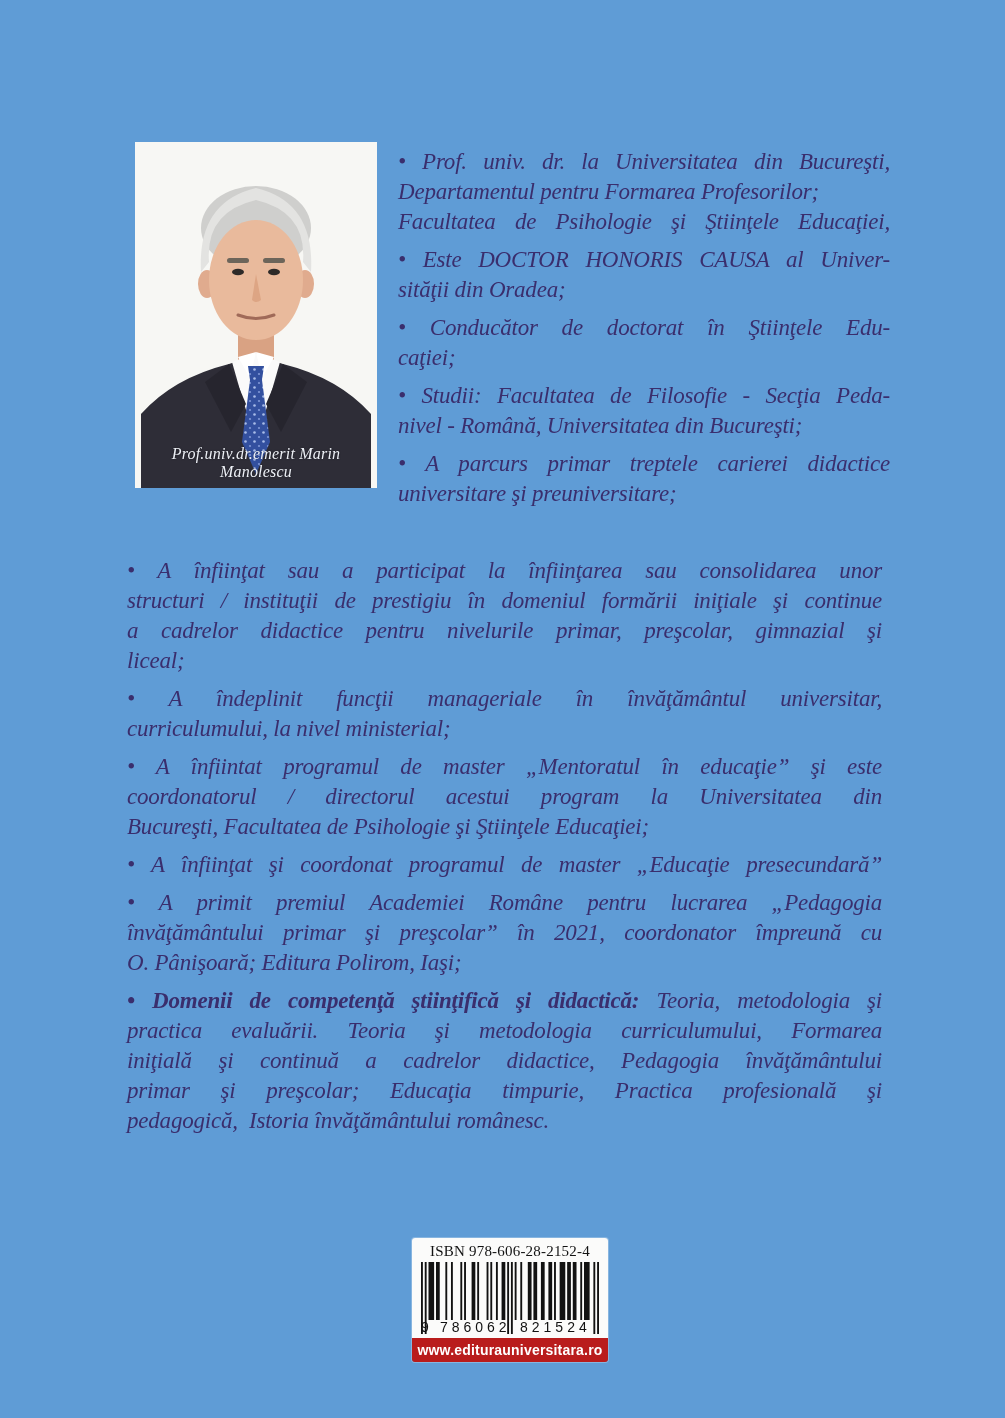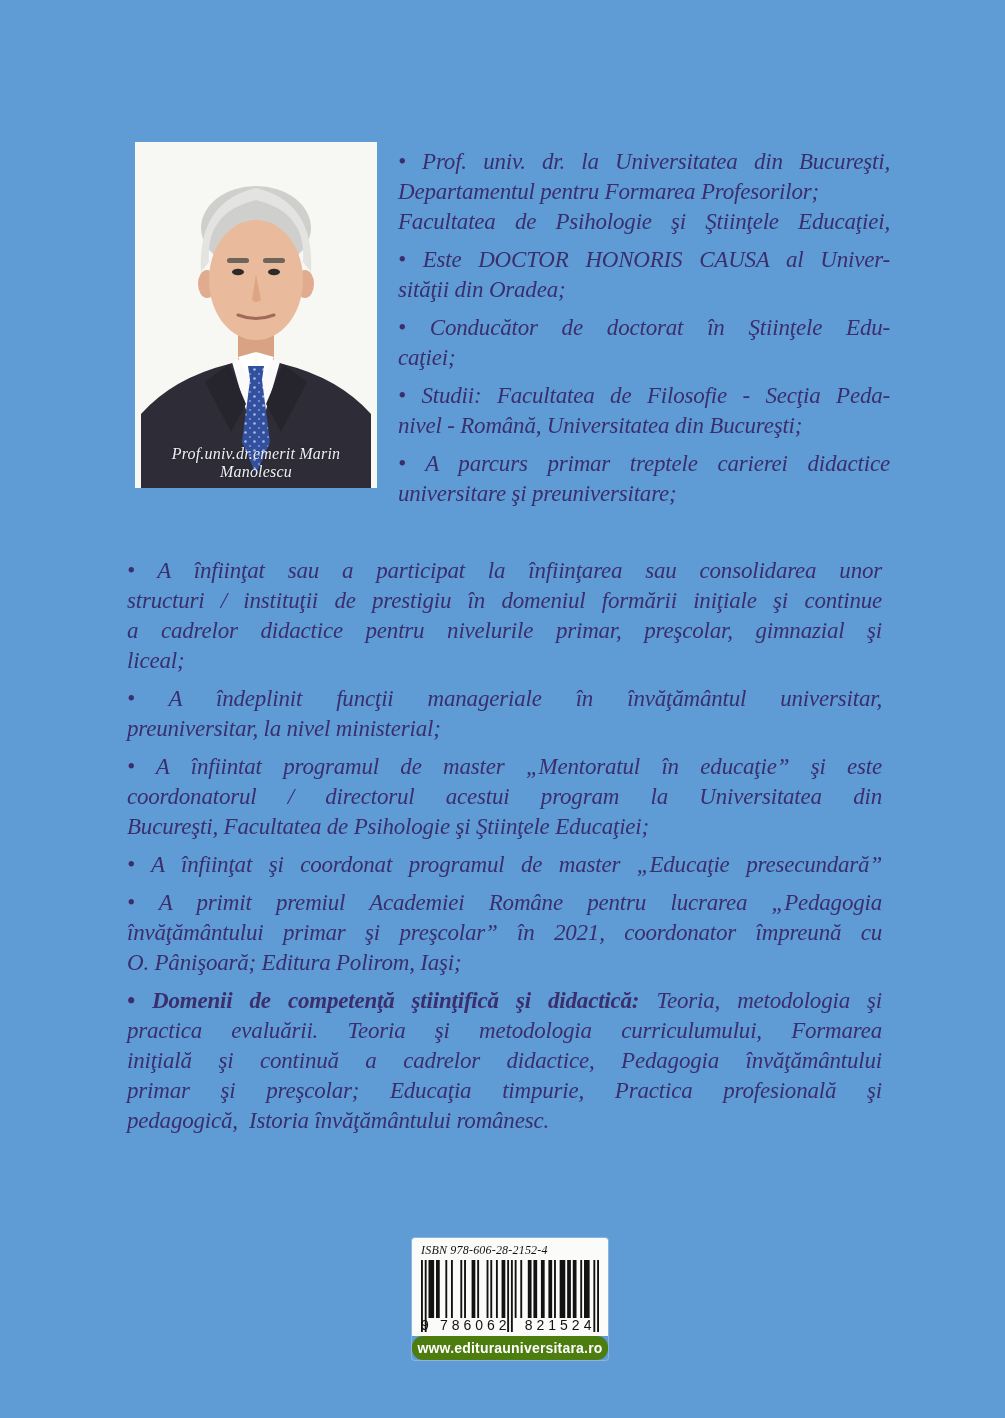--- a/index.html
+++ b/index.html
@@ -47,43 +47,41 @@
 
   
   .isbn-block {
     position: absolute; left: 412px; top: 1238px; width: 196px;
     border-radius: 3px; overflow: hidden;
     box-shadow: 0 0 0 1px rgba(255,255,255,0.25);
   }
   .isbn-white { background: #fbfbfa; padding: 5px 9px 4px; }
   .isbn-label {
     font-family: "Liberation Serif", serif;
-    font-size: 12px; color: #121212;
-    text-align: left; letter-spacing: 0.2px;
+    font-size: 15px; color: #121212;
+    text-align: center; letter-spacing: 0.2px;
     white-space: nowrap;
-    font-style: italic;
   }
   .barcode-wrap { position: relative; margin-top: 2px; height: 72px; }
   .barcode-wrap svg { display: block; width: 100%; height: 72px; }
   .barcode-digits {
     position: absolute; left: 0; right: 0; bottom: -1px; height: 16px;
     display: flex; align-items: flex-end;
     font-family: "Liberation Sans", sans-serif;
     font-size: 14px; color: #121212; line-height: 15px;
   }
   .bd-first { width: 8%; text-align: left; }
   .bd-left  { width: 45%; text-align: center; letter-spacing: 4px; background: transparent; }
-  .bd-right { width: 45%; text-align: right; letter-spacing: 4px; }
+  .bd-right { width: 45%; text-align: center; letter-spacing: 4px; }
   .isbn-band {
-    background: #4d7c0f; color: #ffffff;
+    background: #b91c1c; color: #ffffff;
     font-family: "Liberation Sans", sans-serif;
     font-weight: bold; font-size: 14px;
     text-align: center; height: 24px; line-height: 24px;
     letter-spacing: 0.2px;
-    border-radius: 11px;
   }
 </style>
 </head>
 <body style="background: rgb(95, 156, 214);">
 
 <div class="photo">
   <svg viewBox="0 0 242 346" preserveAspectRatio="none">
     <defs>
       <pattern id="tiedots" width="9" height="9" patternUnits="userSpaceOnUse">
         <rect width="9" height="9" fill="#33509f"></rect>
@@ -156,21 +154,21 @@
 
 <div class="bio-col" id="main-col" style="color: rgb(58, 46, 109); margin-top: 44px;">
     <div class="bullet-par">
       <div class="jline">• A înfiinţat sau a participat la înfiinţarea sau consolidarea unor</div>
       <div class="jline">structuri / instituţii de prestigiu în domeniul formării iniţiale şi continue</div>
       <div class="jline">a cadrelor didactice pentru nivelurile primar, preşcolar, gimnazial şi</div>
       <div class="jline last">liceal;</div>
     </div>
     <div class="bullet-par">
       <div class="jline">• A îndeplinit funcţii manageriale în învăţământul universitar,</div>
-      <div class="jline last">preuniversitar, la nivel ministerial;</div>
+      <div class="jline last">curriculumului, la nivel ministerial;</div>
     </div>
     <div class="bullet-par">
       <div class="jline">• A înfiintat programul de master „Mentoratul în educaţie” şi este</div>
       <div class="jline">coordonatorul / directorul acestui program la Universitatea din</div>
       <div class="jline last">Bucureşti, Facultatea de Psihologie şi Ştiinţele Educaţiei;</div>
     </div>
     <div class="bullet-par">
       <div class="jline fill">• A înfiinţat şi coordonat programul de master „Educaţie presecundară”</div>
     </div>
     <div class="bullet-par">

